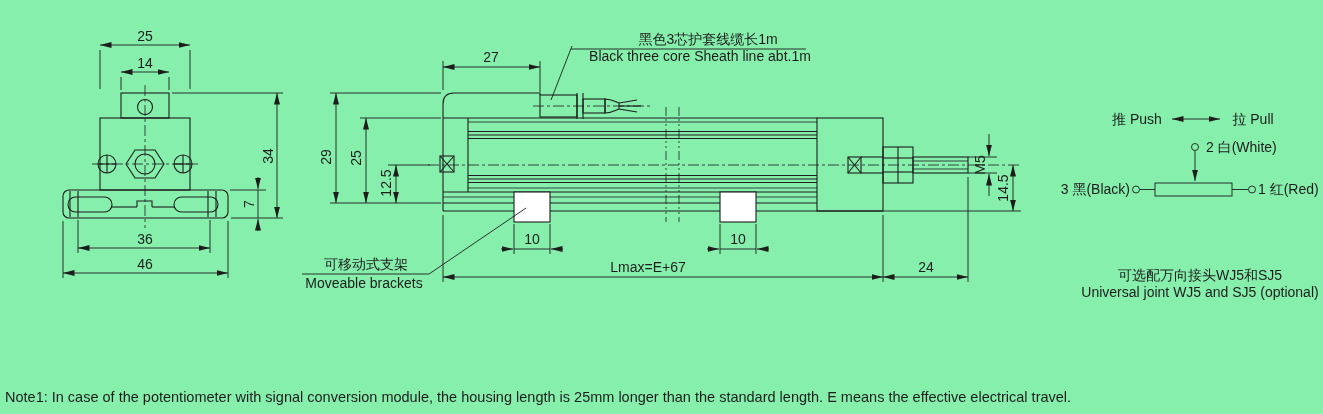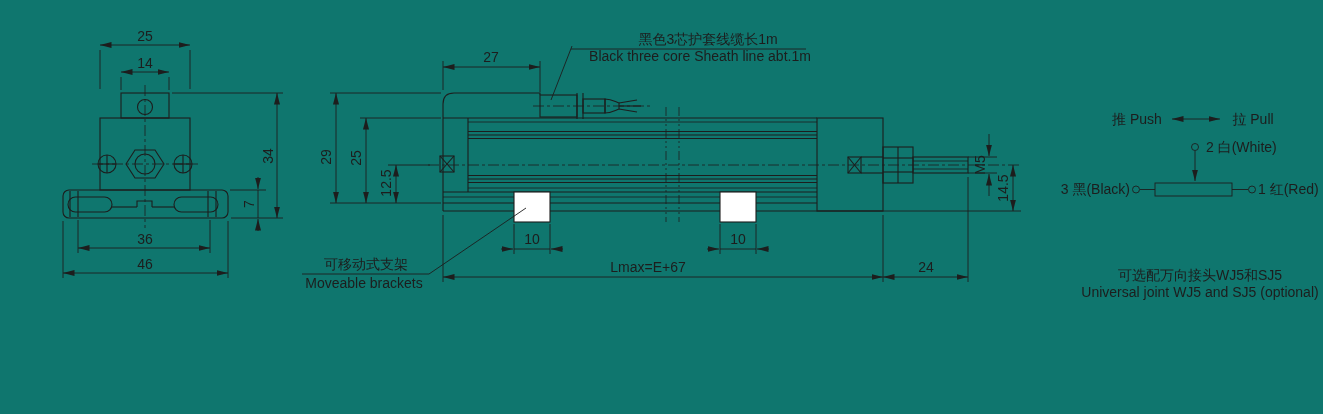--- a/index.html
+++ b/index.html
@@ -1,16 +1,16 @@
 <!DOCTYPE html>
 <html><head>
 <meta charset="utf-8">
 <style>
   html,body{margin:0;padding:0;background:#fff;}
-  .canvas{position:relative;width:1323px;height:414px;background:#0f766e;overflow:hidden;
+  .canvas{position:relative;width:1323px;height:414px;background:#86efac;overflow:hidden;
           font-family:"Liberation Sans",sans-serif;}
   svg{position:absolute;left:0;top:0;}
   svg text{fill:#1d1d1d;stroke:none;font-family:"Liberation Sans","DejaVu Sans",sans-serif;}
   .dim{font-size:14px;}
   .ann{font-size:14px;}
   .note-line{position:absolute;left:5px;color:#1d1d1d;font-size:14.5px;white-space:nowrap;}
 </style>
 </head>
 <body>
 
@@ -236,14 +236,15 @@
     <text class="ann" x="1130" y="194" text-anchor="end">3 黑(Black)</text>
     <line x1="1232" y1="189.5" x2="1248" y2="189.5" stroke-width="0.9"></line>
     <circle cx="1252" cy="189.5" r="3.5" stroke-width="0.9"></circle>
     <text class="ann" x="1258" y="194">1 红(Red)</text>
 
     <text class="ann" x="1200" y="280" text-anchor="middle">可选配万向接头WJ5和SJ5</text>
     <text class="ann" x="1200" y="297" text-anchor="middle">Universal joint WJ5 and SJ5 (optional)</text>
   </g>
 </svg>
 
+<div class="note-line" style="top:389px;">Note1: In case of the potentiometer with signal conversion module, the housing length is 25mm longer than the standard length. E means the effective electrical travel.</div>
 
 </div>
 
 </body></html>

